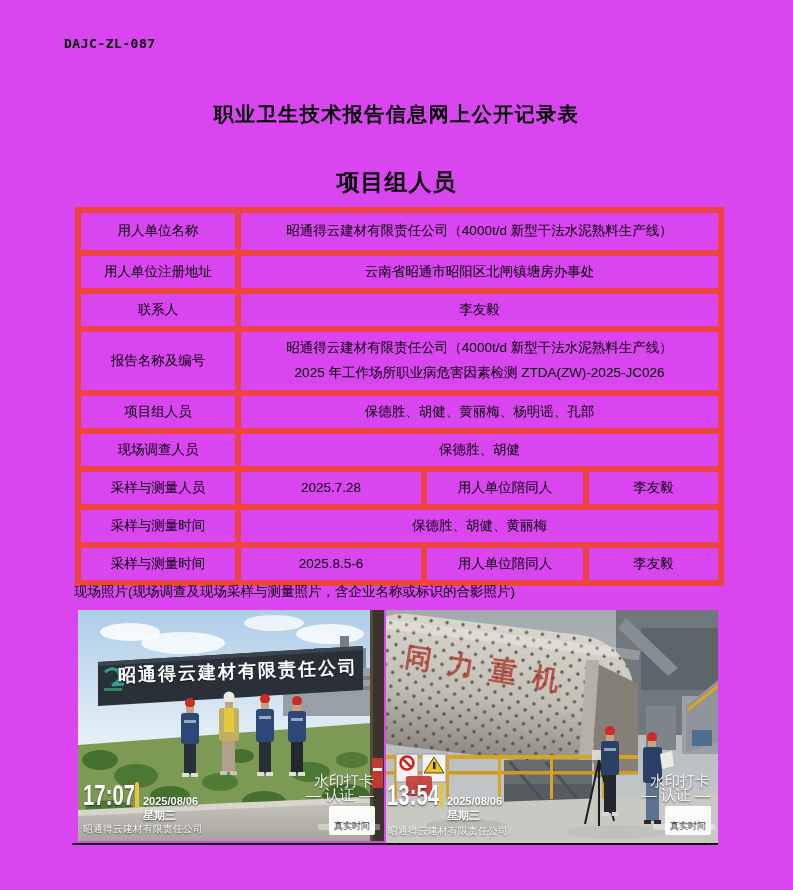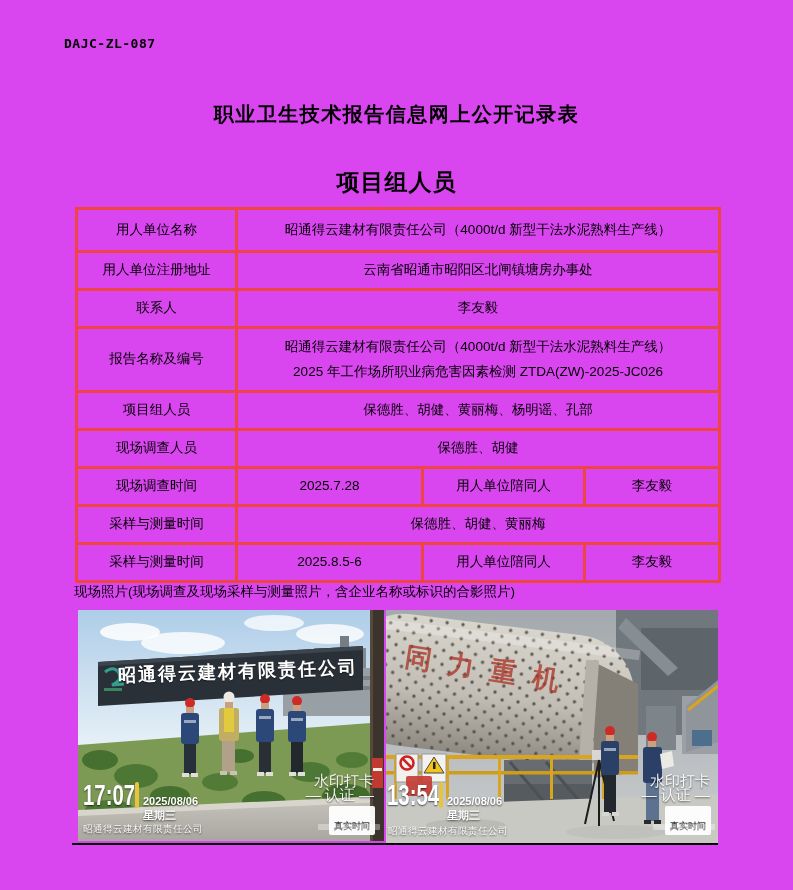--- a/index.html
+++ b/index.html
@@ -10,21 +10,21 @@
   .doc-code { position:absolute; left:64px; top:36px; font-family:"DejaVu Sans Mono", monospace;
               font-weight:bold; font-size:13px; letter-spacing:0.5px; }
   .title { position:absolute; left:0; top:101px; width:100%; text-align:center;
            font-size:20px; font-weight:bold; letter-spacing:1.5px; }
   .subtitle { position:absolute; left:0; top:167px; width:100%; text-align:center;
               font-size:23px; font-weight:bold; letter-spacing:1px; }
 
   table.info { position:absolute; left:75px; top:207px; width:643px;
                border-collapse:collapse; table-layout:fixed; border:2px solid #000;
                font-size:13.5px; }
-  table.info td { border:3px solid #ef4444; text-align:center; vertical-align:middle;
+  table.info td { border:6px solid #ef4444; text-align:center; vertical-align:middle;
                   padding:2px 4px; line-height:1.5; }
   .two-line div { line-height:1.85; }
 
   .photo-caption { position:absolute; left:74px; top:583px; width:660px;
                    font-size:13.5px; white-space:nowrap; }
 
   .photo { position:absolute; overflow:hidden; background:#999; }
   .photo svg { position:absolute; left:0; top:0; }
   .photo-left  { left:78px;  top:610px; width:306px; height:231px; }
   .photo-right { left:386px; top:610px; width:332px; height:233px; }
@@ -87,21 +87,21 @@
     </tr>
     <tr style="height:38px">
       <td>项目组人员</td>
       <td colspan="3">保德胜、胡健、黄丽梅、杨明谣、孔部</td>
     </tr>
     <tr style="height:38px">
       <td>现场调查人员</td>
       <td colspan="3">保德胜、胡健</td>
     </tr>
     <tr style="height:38px">
-      <td>现场调查时间</td>
+      <td>采样与测量人员</td>
       <td>2025.7.28</td>
       <td>用人单位陪同人</td>
       <td>李友毅</td>
     </tr>
     <tr style="height:38px">
       <td>采样与测量时间</td>
       <td colspan="3">保德胜、胡健、黄丽梅</td>
     </tr>
     <tr style="height:38px">
       <td>采样与测量时间</td>

